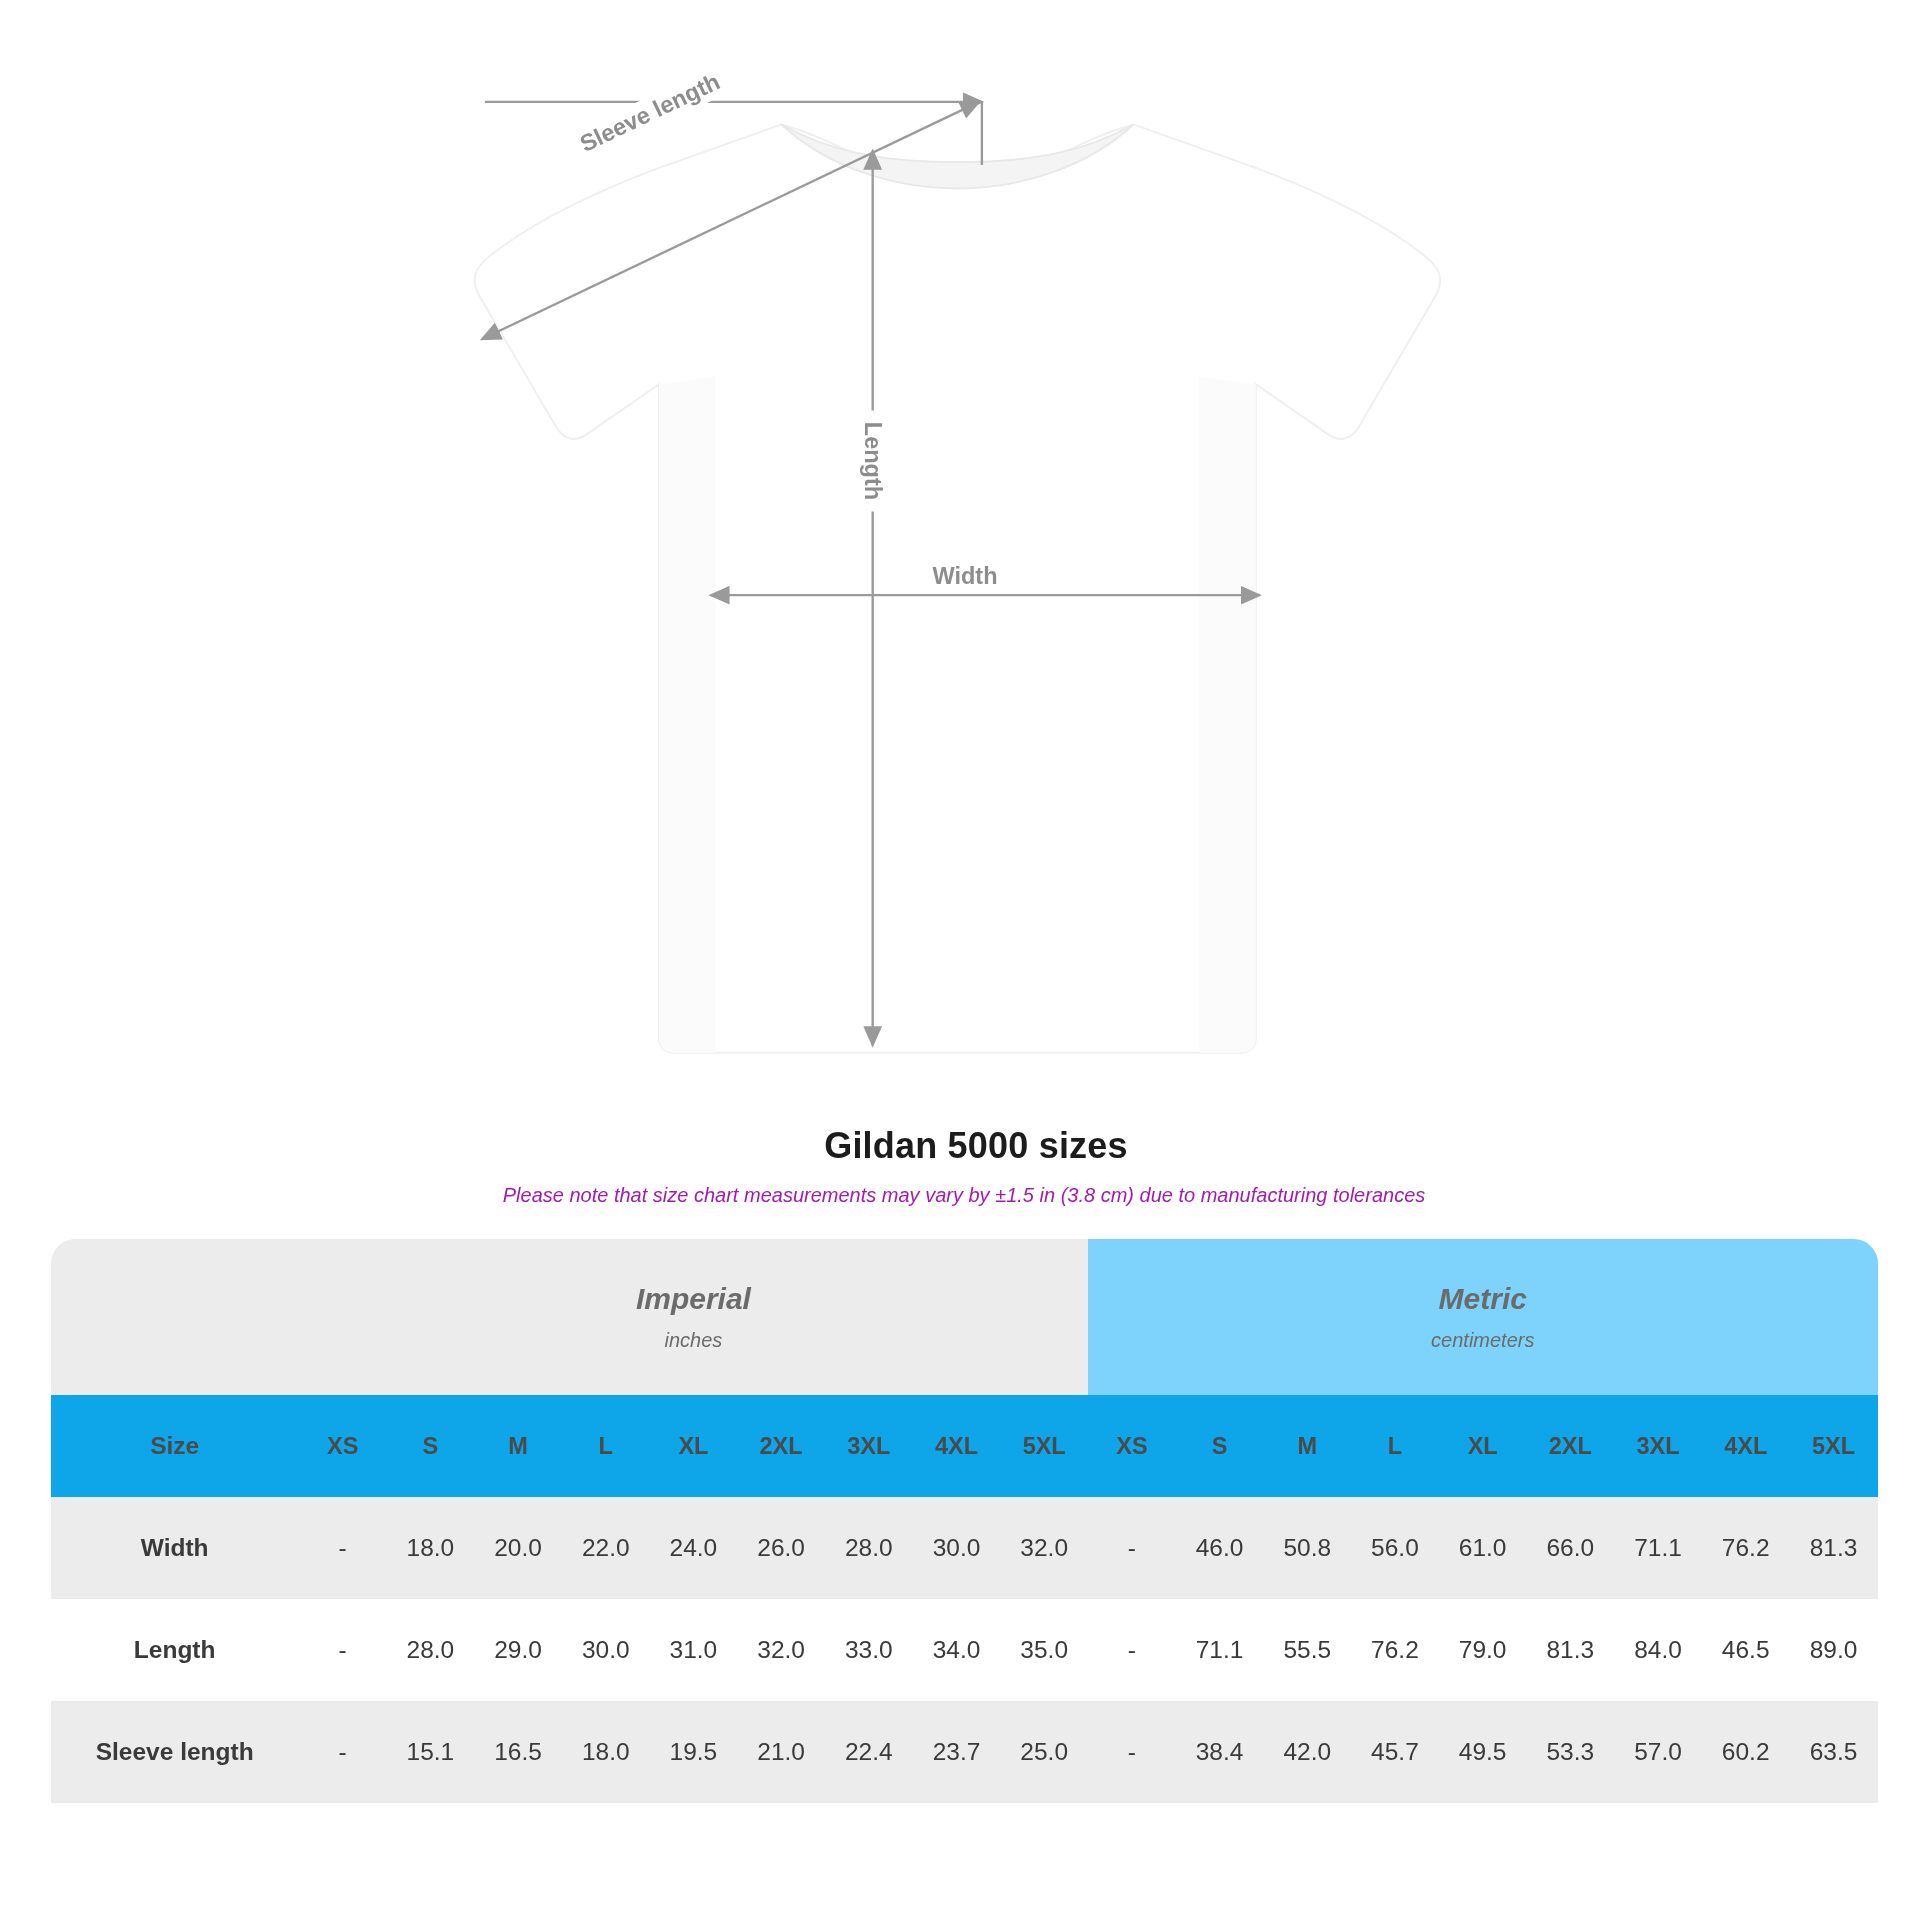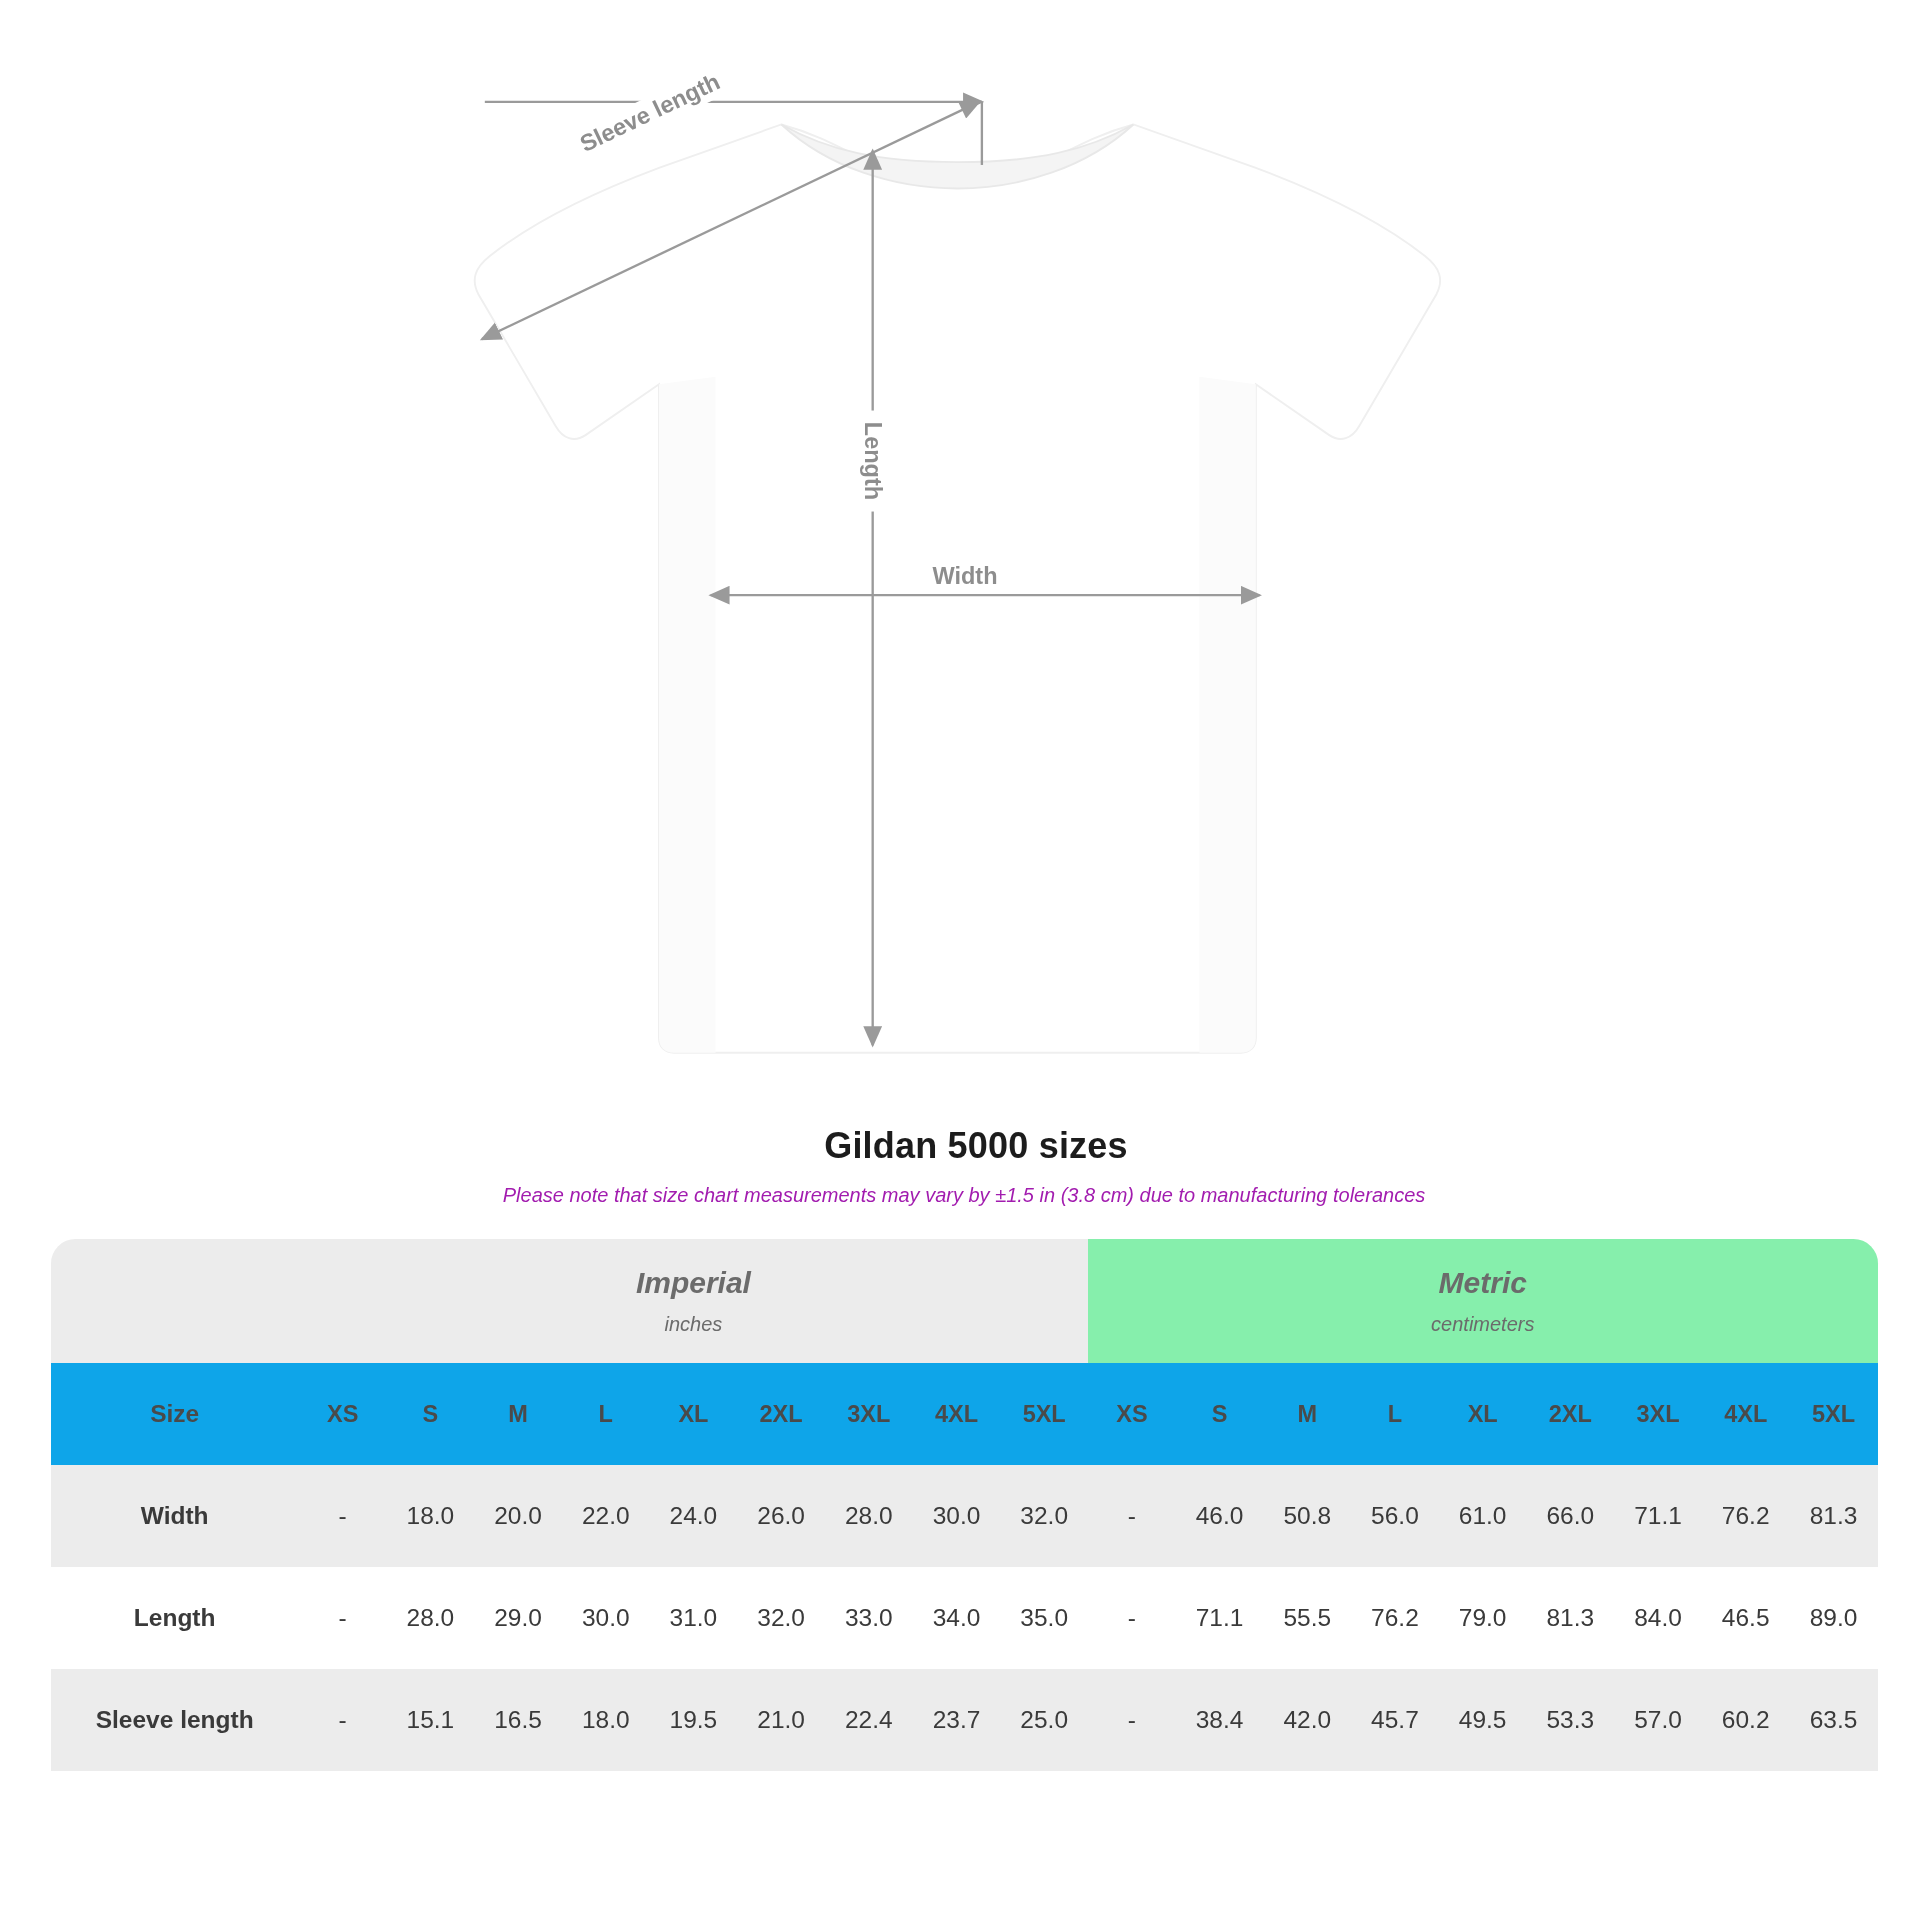--- a/index.html
+++ b/index.html
@@ -59,42 +59,42 @@
     width: 100%;
     table-layout: fixed;
   }
   table.size-table td, table.size-table th {
     border: none;
     padding: 0;
   }
 
   .unit-head {
     background: #ececec;
-    height: 124px;
+    height: 156px;
     text-align: center;
     vertical-align: middle;
   }
   .unit-head .unit-name {
     font-size: 30px;
     font-weight: bold;
     font-style: italic;
     color: #6b6b6b;
   }
   .unit-head .unit-sub {
     font-size: 20px;
     font-style: italic;
     color: #6b6b6b;
     margin-top: 13px;
   }
   .corner-left {
     background: #ececec;
     border-top-left-radius: 24.5px;
   }
   .corner-right {
-    background: #86efac;
+    background: #7dd3fc;
     border-top-right-radius: 24.5px;
   }
 
   tr.head-row td {
     background: #0ea5e9;
     height: 102px;
     text-align: center;
     vertical-align: middle;
     font-size: 23.5px;
     font-weight: bold;

